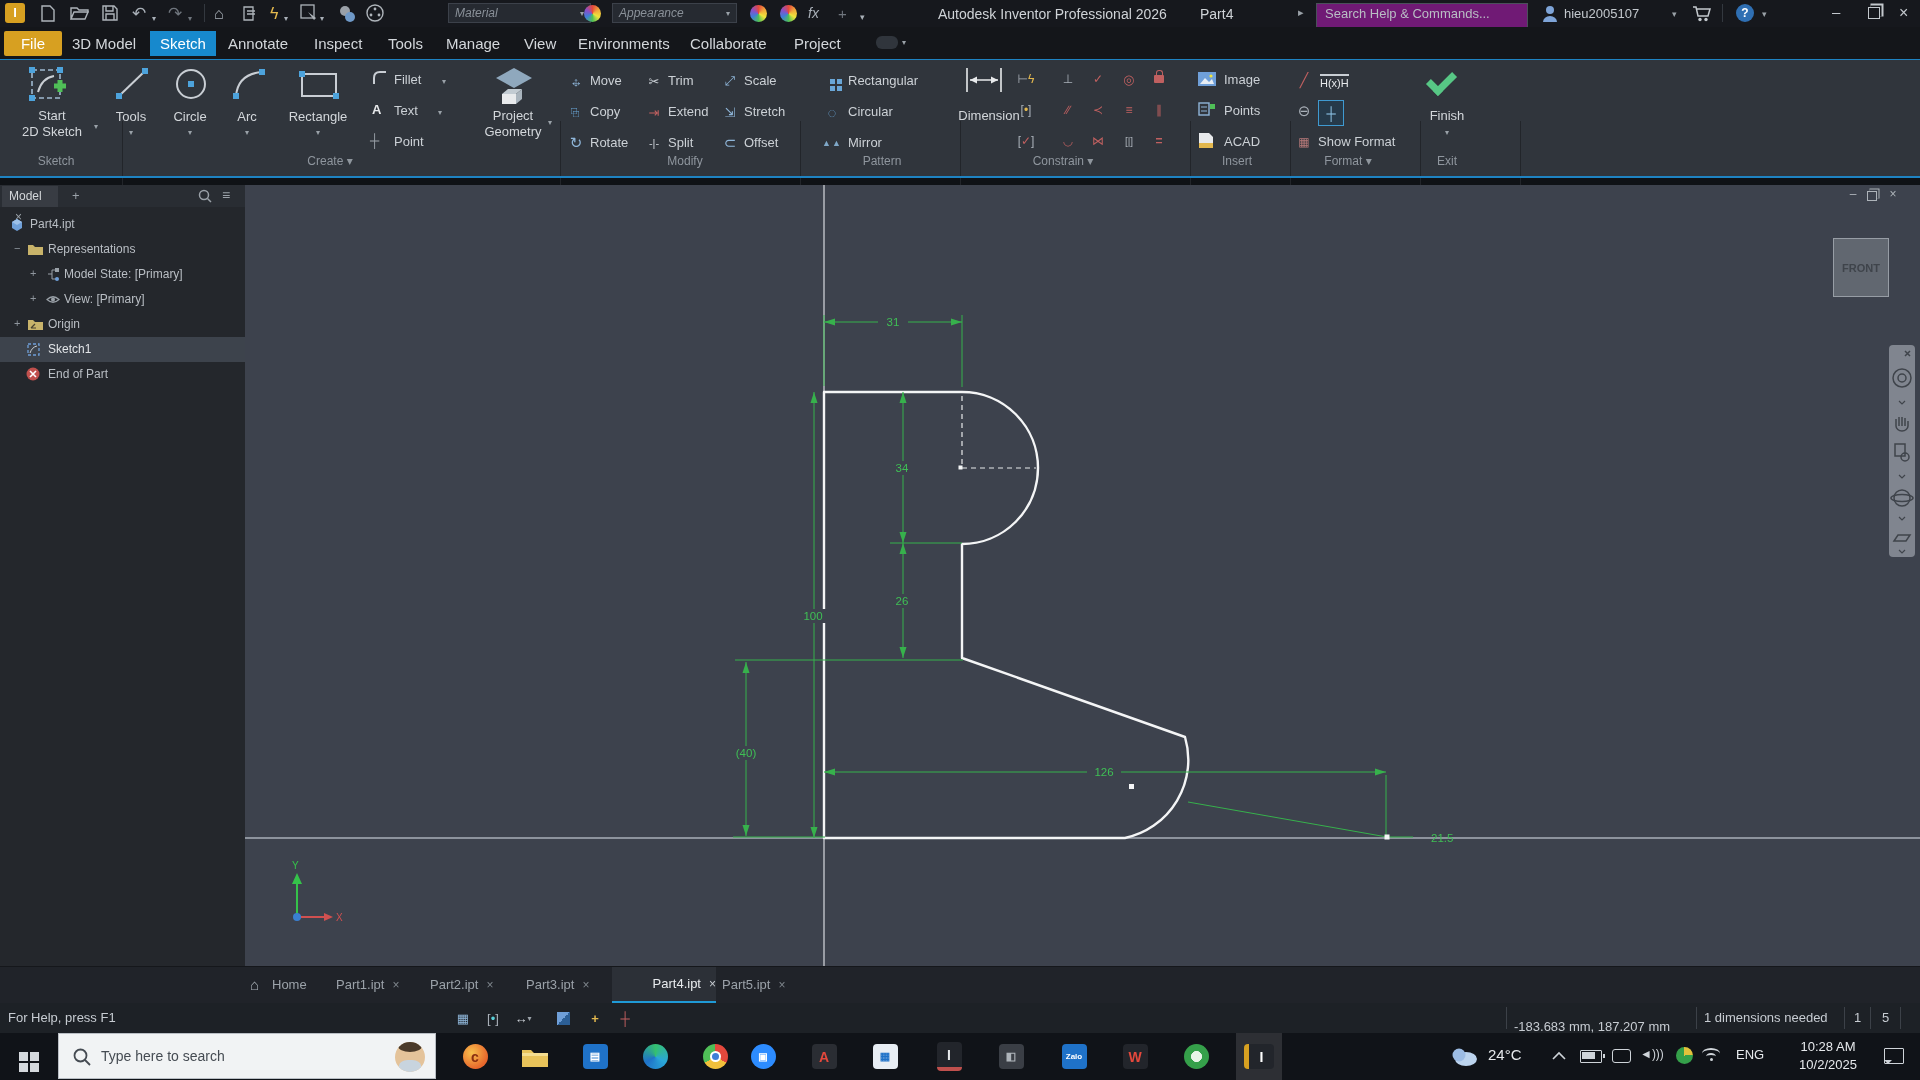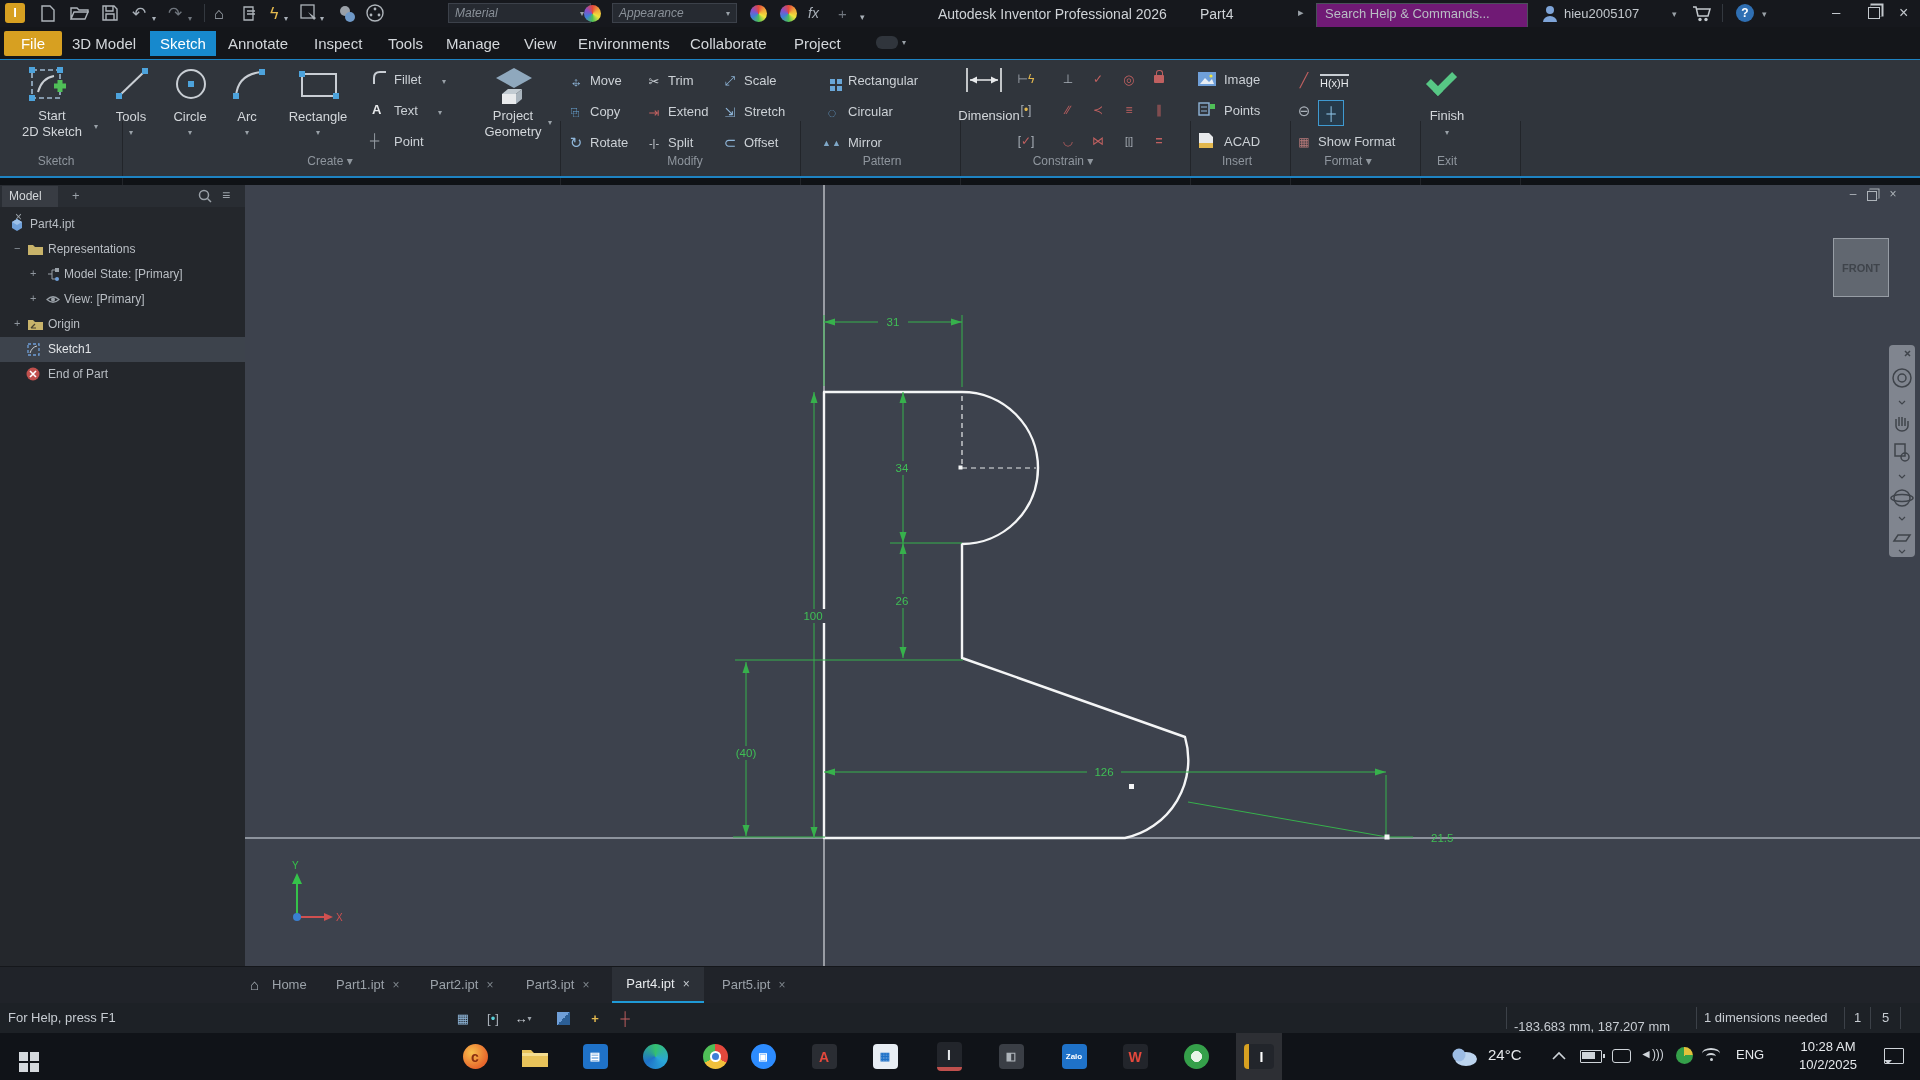--- a/index.html
+++ b/index.html
@@ -494,21 +494,21 @@
 </div>
 
 <div class="a" id="doctabs">
   <div class="dtab" style="left:250px">
     <span class="t" style="left:0;top:0;font-size:15px;color:#aab1b8">⌂</span>
     <span style="margin-left:22px">Home</span>
   </div>
   <div class="dtab" style="left:336px"><span>Part1.ipt</span><span class="dx">×</span></div>
   <div class="dtab" style="left:430px"><span>Part2.ipt</span><span class="dx">×</span></div>
   <div class="dtab" style="left:526px"><span>Part3.ipt</span><span class="dx">×</span></div>
-  <div class="dtab" style="left:612px;width:92px;background:#2c3037;color:#e8ebee;text-align:center;border-bottom:3px solid #1f9ad6;box-sizing:border-box;height:37px;line-height:33px">
+  <div class="dtab" style="left:612px;width:104px;background:#2c3037;color:#e8ebee;text-align:right;border-bottom:3px solid #1f9ad6;box-sizing:border-box;height:37px;line-height:33px">
     <span>Part4.ipt</span><span class="dx" style="color:#c7ccd1">×</span>
   </div>
   <div class="dtab" style="left:722px"><span>Part5.ipt</span><span class="dx">×</span></div>
 </div>
 
 <div class="a" id="statusbar">
   <span class="t" style="left:8px;top:7px">For Help, press F1</span>
   <span class="sic" style="left:452px;color:#8fb6d9">▦</span>
   <span class="sic" style="left:482px;color:#a9b0b8">[<span style="color:#5ad0d8">•</span>]</span>
   <span class="sic" style="left:512px;color:#c9ced4">↔<span style="font-size:8px;color:#9aa1a8">▾</span></span>
@@ -525,20 +525,31 @@
   <span class="t" style="left:1854px;top:7px">1</span>
   <div class="sdiv" style="left:1870px"></div>
   <span class="t" style="left:1882px;top:7px">5</span>
   <div class="sdiv" style="left:1900px"></div>
 </div>
 
 <div class="a" id="taskbar">
   <div class="tapp" style="left:0">
       <div class="winlogo"></div>
     </div>
+  <div class="a" style="left:58px;top:0;width:378px;height:46px;background:#f1f3f4;border:1px solid #b9bec4;box-sizing:border-box">
+    <svg class="a" style="left:14px;top:14px" width="18" height="18">
+        <circle cx="7.5" cy="7.5" r="6" fill="none" stroke="#454b52" stroke-width="1.8"></circle>
+        <line x1="12" y1="12" x2="17" y2="17" stroke="#454b52" stroke-width="1.8"></line>
+      </svg>
+    <span class="t" style="left:42px;top:14px;color:#454b52;font-size:14px">Type here to search</span>
+    <div class="a" style="left:336px;top:8px;width:30px;height:30px;border-radius:50%;background:#e4c39a;overflow:hidden">
+      <div style="position:absolute;left:3px;top:-2px;width:24px;height:12px;border-radius:50%;background:#4a3a2a"></div>
+      <div style="position:absolute;left:4px;top:18px;width:22px;height:14px;border-radius:40%;background:#c8d4de"></div>
+    </div>
+  </div>
   <div class="tapp" style="left:452px">
       <div class="appsq" style="border-radius:50%;background:radial-gradient(circle at 35% 35%,#f7c14d,#e8672c 70%);color:#8a2f10">c</div>
     </div>
   <div class="tapp" style="left:512px">
       <svg width="26" height="20">
         <path d="M0,3 h9 l3,3 h14 v14 h-26 z" fill="#e8c35a"></path>
         <path d="M0,6 h26 v3 h-26 z" fill="#f4dd90"></path>
       </svg>
     </div>
   <div class="tapp" style="left:572px">

